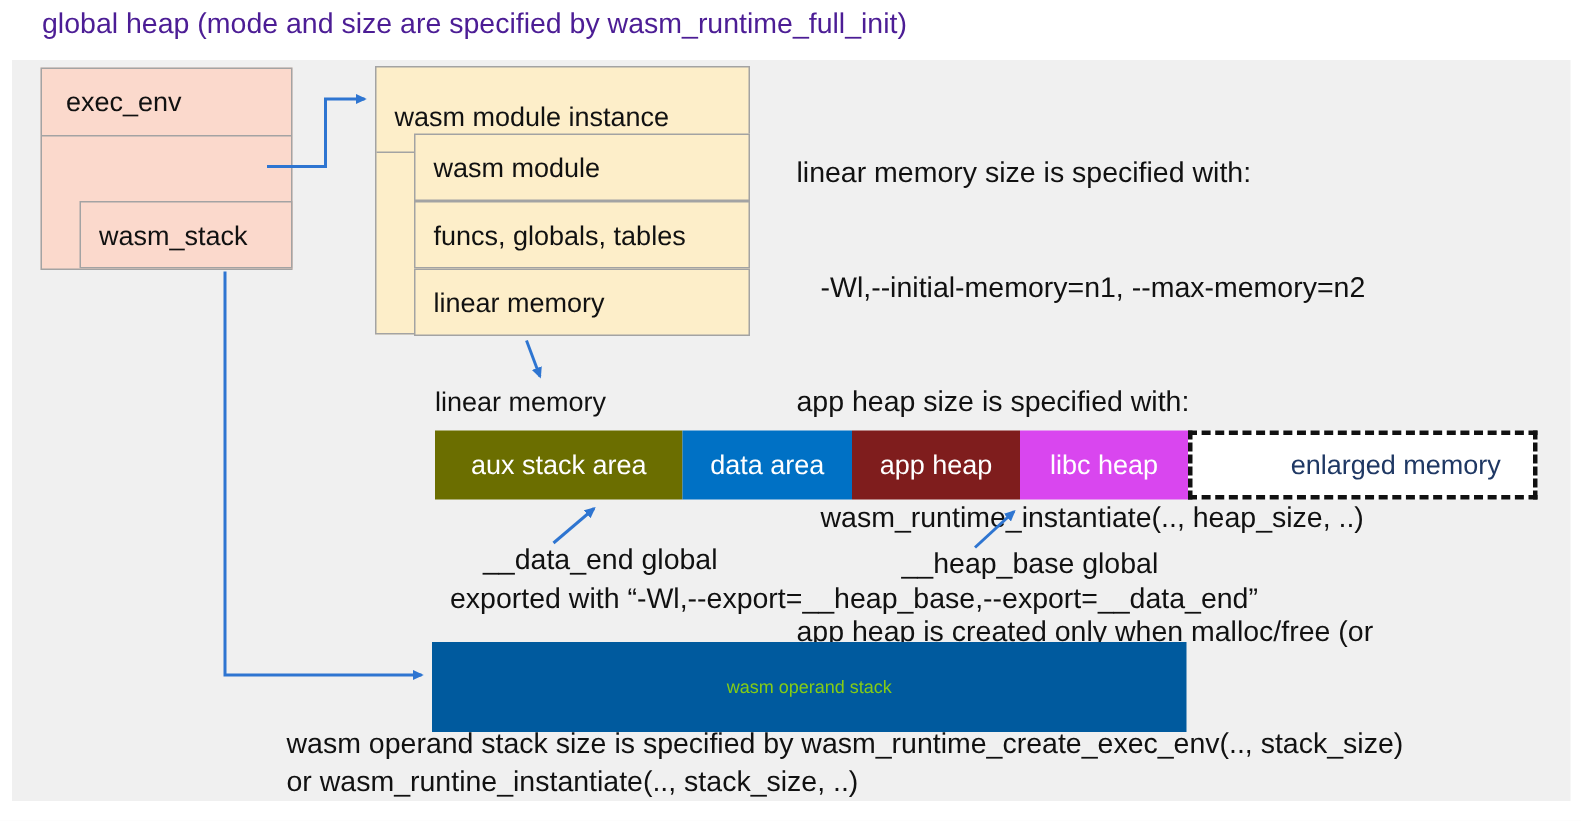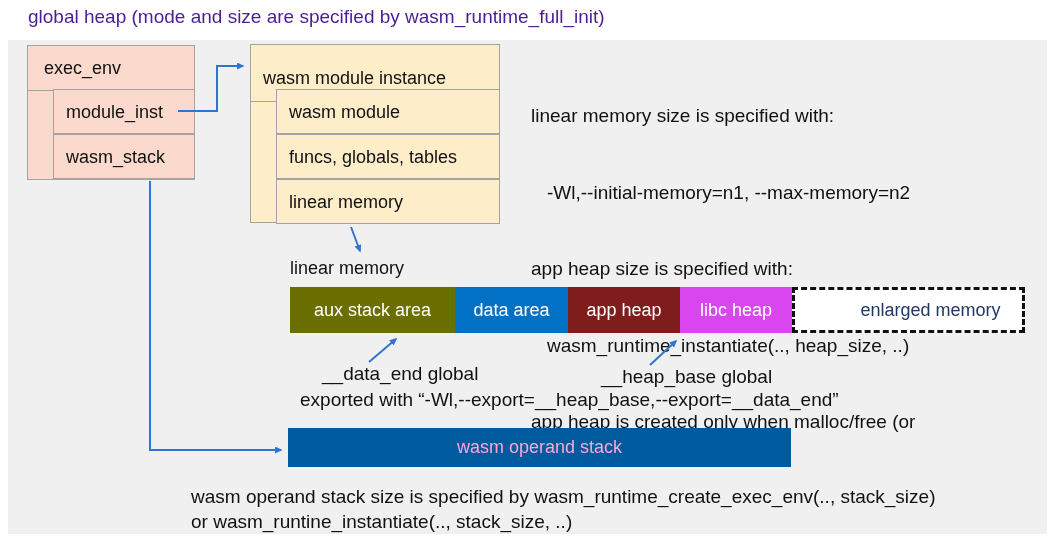--- a/index.html
+++ b/index.html
@@ -41,40 +41,39 @@
   .seg.s2{width:112px;}
   .seg.s3{width:112px;}
   .seg.s4{width:233px;border:3px dashed #111;padding-left:44px;}
 
   
   #ann-data-end{left:322px;top:363px;font-size:19px;}
   #ann-heap-base{left:601px;top:366px;font-size:19px;}
   #ann-exported{left:300px;top:389px;font-size:19px;}
 
   
-  #op-stack{left:288px;top:428px;width:503px;height:39px;display:flex;align-items:center;justify-content:center;
-            color:#f9a8d4;font-size:18px;}
+  #op-stack{left:288px;top:428px;width:503px;height:60px;display:flex;align-items:center;justify-content:center;
+            color:#84cc16;font-size:12px;}
 
   
   #footer{left:191px;top:485px;font-size:19px;line-height:24.5px;}
 
   #wires{left:0;top:0;width:1054px;height:547px;pointer-events:none;}
 </style>
 </head>
 <body>
 
 <div id="stage">
 
   <div class="abs" id="page-title">global heap (mode and size are specified by wasm_runtime_full_init)</div>
 
   <div class="abs" id="panel"></div>
 
   <div class="abs" id="exec-env">
     <div class="hdr">exec_env</div>
-    <div class="inner-row r0">module_inst</div>
     <div class="inner-row r1">wasm_stack</div>
   </div>
 
   <div class="abs" id="instance">
     <div class="hdr">wasm module instance</div>
     <div class="inner-row r0">wasm module</div>
     <div class="inner-row r1">funcs, globals, tables</div>
     <div class="inner-row r2">linear memory</div>
   </div>
 

